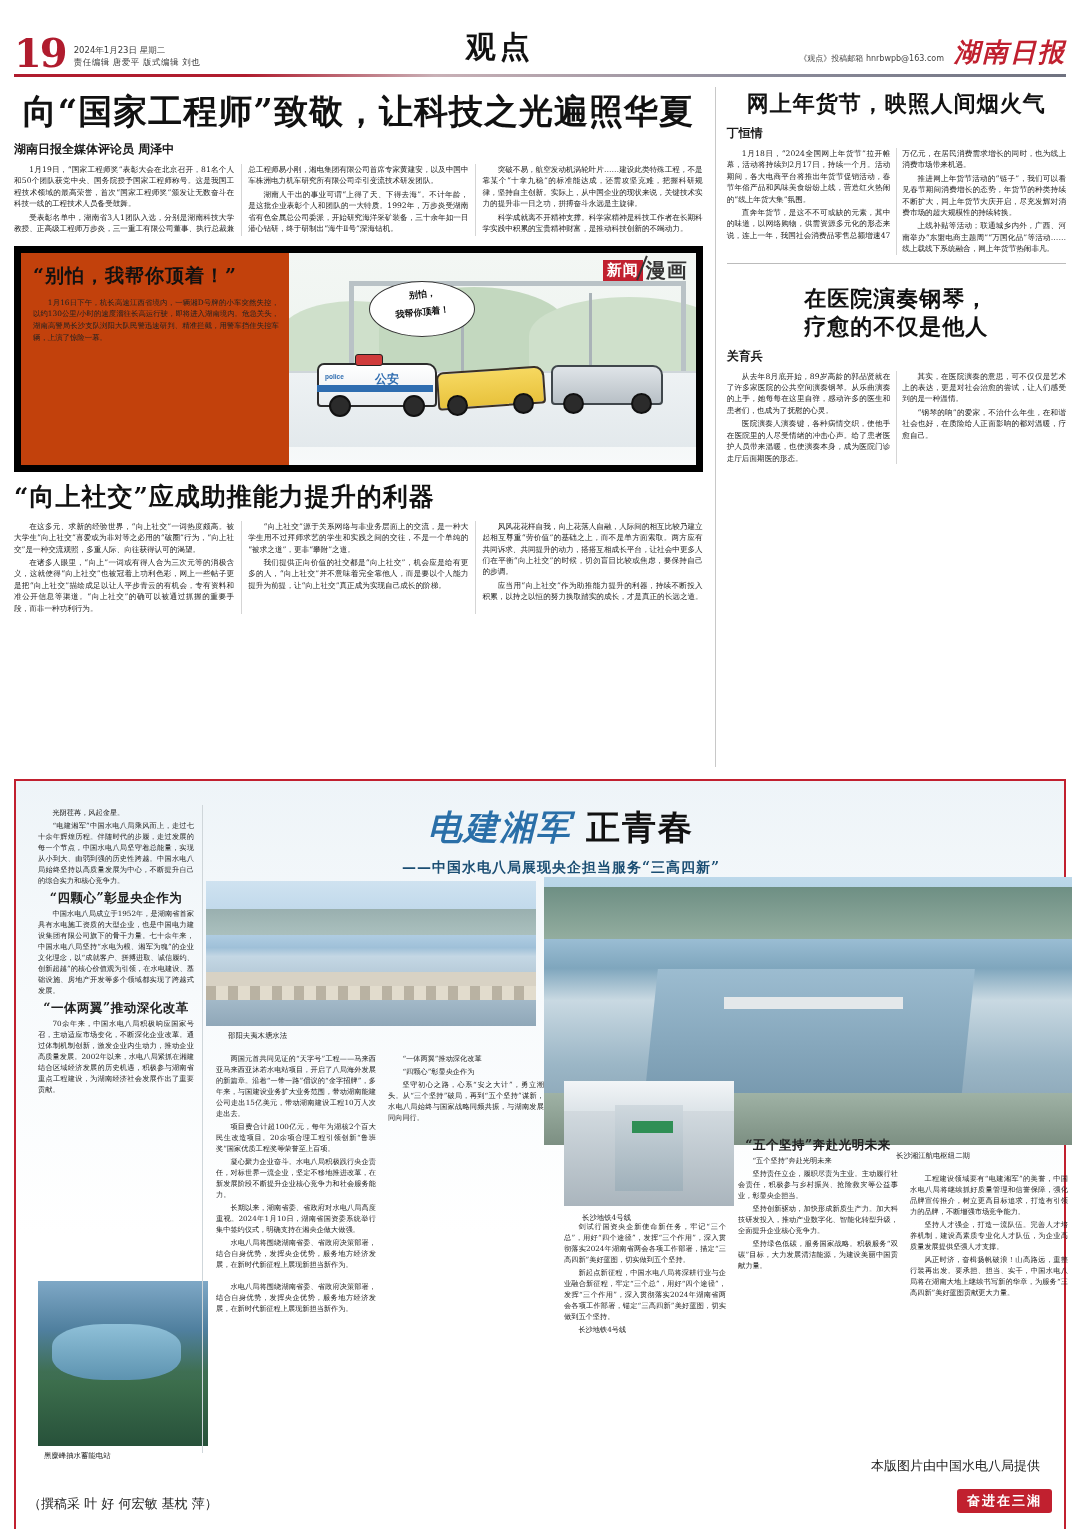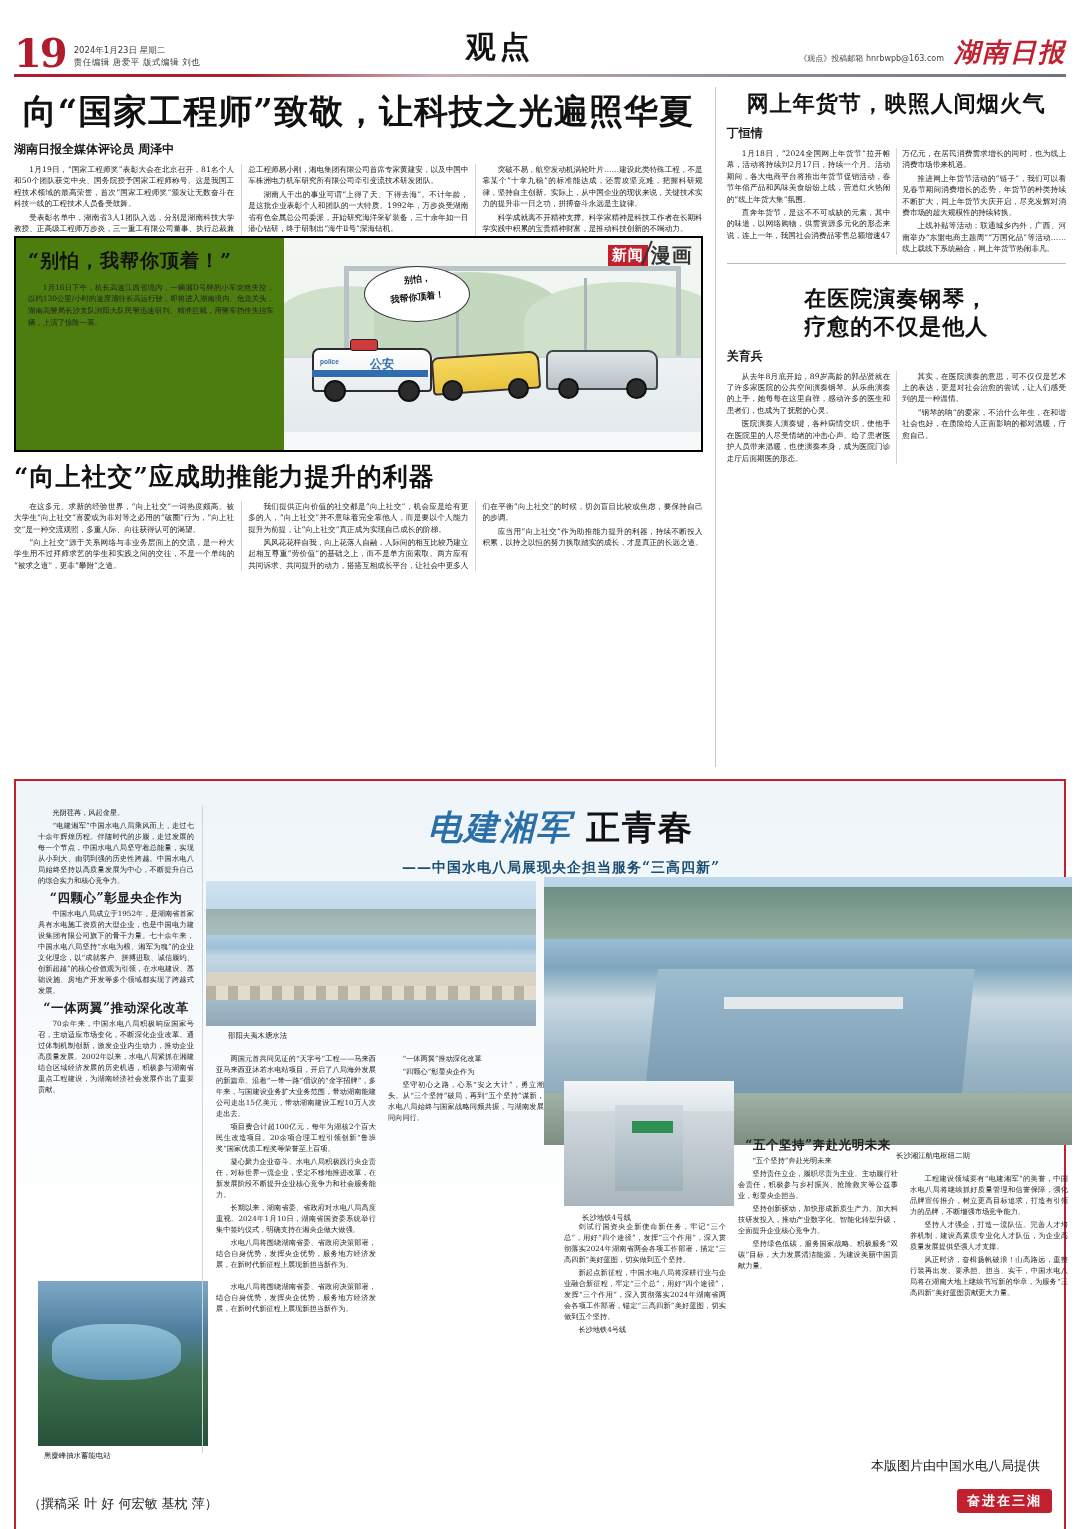--- a/index.html
+++ b/index.html
@@ -43,21 +43,21 @@
   .byline{font-size:12px;font-weight:700;margin:0 0 6px 0;color:#1a1a1a;}
   .hr-thin{border-top:1px solid #bbb;margin:8px 0;}
 
   .cols3{column-count:3;column-gap:14px;column-rule:1px solid #d5d5d5;}
   .cols2{column-count:2;column-gap:12px;column-rule:1px solid #d5d5d5;}
   .bodytext{font-size:7.6px;line-height:11.4px;text-align:justify;color:#222;
     font-family:"DejaVu Serif","Liberation Serif",serif;}
   .bodytext p{margin:0 0 2px 0;text-indent:2em;}
 
   
-  .cartoon-box{border:2px solid #000000;height:212px;display:flex;position:relative;background:#4d7c0f;}
+  .cartoon-box{border:7px solid #000000;margin-top:10px;height:212px;display:flex;position:relative;background:#c2410c;}
   .cartoon-left{width:268px;padding:10px 10px 6px 12px;box-sizing:border-box;}
   .cartoon-title{font-family:"DejaVu Serif","Liberation Serif",serif;font-size:19px;font-weight:700;margin:0 0 8px 0;letter-spacing:1px;}
   .cartoon-text{font-size:7.4px;line-height:11.6px;text-align:justify;font-family:"DejaVu Serif","Liberation Serif",serif;color:#222;}
   .cartoon-text p{margin:0;text-indent:2em;}
   .cartoon-art{flex:1;position:relative;overflow:hidden;
     background:linear-gradient(#f3f7f4 0%,#eef3ef 55%,#f7f9fa 100%);}
   .badge{position:absolute;top:4px;right:8px;display:flex;align-items:center;gap:3px;z-index:5;}
   .badge .b1{background:#c1202f;color:#fff;font-family:"DejaVu Serif","Liberation Serif",serif;font-size:15px;font-weight:700;padding:1px 4px;letter-spacing:1px;}
   .badge .b2{font-family:"DejaVu Serif","Liberation Serif",serif;font-size:20px;font-weight:700;color:#333;letter-spacing:1px;}
   .badge .slash{position:absolute;left:38px;top:-2px;width:2px;height:26px;background:#333;transform:rotate(22deg);}
@@ -174,20 +174,21 @@
           <div class="car" style="left:262px;top:112px;width:108px;height:36px;background:linear-gradient(#dfe4e8,#b8c0c6);border:2px solid #40474c;"></div>
           <div class="wheel" style="left:274px;top:140px;width:17px;height:17px;"></div>
           <div class="wheel" style="left:342px;top:140px;width:17px;height:17px;"></div>
 
         </div>
       </div>
 
       <h2 class="head-sub">“向上社交”应成助推能力提升的利器</h2>
       <div class="cols3 bodytext">
         <p>在这多元、求新的经验世界，“向上社交”一词热度颇高。被大学生“向上社交”喜爱或为非对等之必用的“破圈”行为，“向上社交”是一种交流观照，多重人际、向往获得认可的渴望。</p>
+        <p>在诸多人眼里，“向上”一词或有得人合为三次元等的消极含义，这就使得“向上社交”也被冠着上功利色彩，网上一些帖子更是把“向上社交”描绘成足以让人平步青云的有机会，专有资料和准公开信息等渠道。“向上社交”的确可以被通过抓握的重要手段，而非一种功利行为。</p>
         <p>“向上社交”源于关系网络与非业务层面上的交流，是一种大学生用不过拜师求艺的学生和实践之间的交往，不是一个单纯的“被求之道”，更非“攀附”之道。</p>
         <p>我们提供正向价值的社交都是“向上社交”，机会应是给有更多的人，“向上社交”并不意味着完全靠他人，而是要以个人能力提升为前提，让“向上社交”真正成为实现自己成长的阶梯。</p>
         <p>风风花花样自我，向上花落人自融，人际间的相互比较乃建立起相互尊重“劳价值”的基础之上，而不是单方面索取。两方应有共同诉求、共同提升的动力，搭搭互相成长平台，让社会中更多人们在平衡“向上社交”的时候，切勿盲目比较或焦虑，要保持自己的步调。</p>
         <p>应当用“向上社交”作为助推能力提升的利器，持续不断投入积累，以持之以恒的努力换取踏实的成长，才是真正的长远之道。</p>
       </div>
     </div>
 
     <div class="col-right">
       <h1 class="head-r">网上年货节，映照人间烟火气</h1>
       <div class="byline">丁恒情</div>

